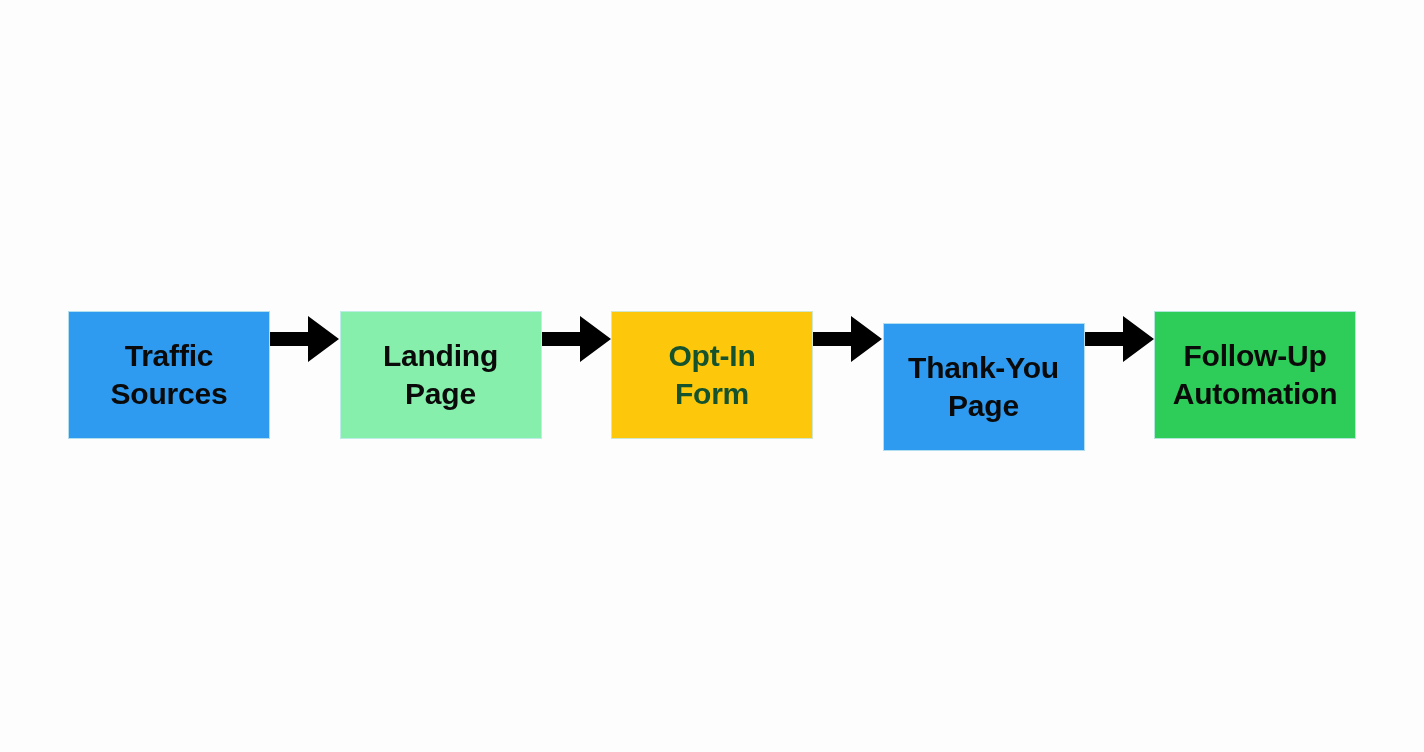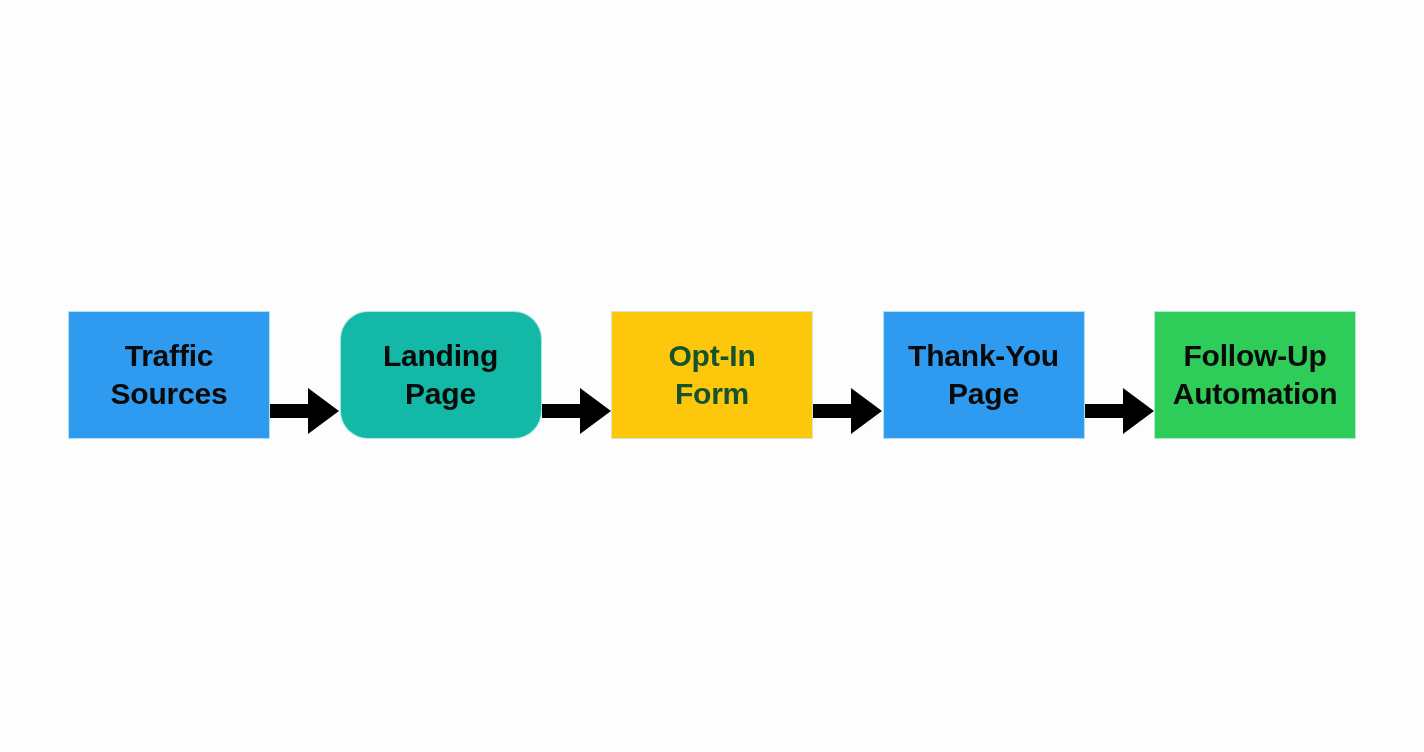--- a/index.html
+++ b/index.html
@@ -23,21 +23,21 @@
 
   
   #flow {
     position: absolute;
     left: 68px;
     top: 311px;
     width: 1288px;
     height: 128px;
     display: flex;
     flex-direction: row;
-    align-items: flex-end;
+    align-items: flex-start;
   }
 
   .node {
     width: 202px;
     height: 128px;
     flex: 0 0 202px;
     box-sizing: border-box;
     display: flex;
     align-items: center;
     justify-content: center;
@@ -79,21 +79,21 @@
       <span class="node-label" style="color: rgb(10, 10, 10);">Traffic
 Sources</span>
     </div>
 
     <div class="connector">
       <svg viewBox="0 0 69 56" aria-hidden="true">
         <path d="M0 21 H38 V5 L69 28 L38 51 V35 H0 Z" fill="#000000"></path>
       </svg>
     </div>
 
-    <div class="node" style="background-color: #14b8a6; border-radius: 28px;">
+    <div class="node" style="background-color: #86efac;">
       <span class="node-label" style="color: rgb(10, 10, 10);">Landing
 Page</span>
     </div>
 
     <div class="connector">
       <svg viewBox="0 0 69 56" aria-hidden="true">
         <path d="M0 21 H38 V5 L69 28 L38 51 V35 H0 Z" fill="#000000"></path>
       </svg>
     </div>
 
@@ -101,21 +101,21 @@
       <span class="node-label" style="color: #14532d;">Opt-In
 Form</span>
     </div>
 
     <div class="connector">
       <svg viewBox="0 0 69 56" aria-hidden="true">
         <path d="M0 21 H38 V5 L69 28 L38 51 V35 H0 Z" fill="#000000"></path>
       </svg>
     </div>
 
-    <div class="node" style="background-color: rgb(46, 155, 240);">
+    <div class="node" style="background-color: rgb(46, 155, 240); margin-top: 12px;">
       <span class="node-label" style="color: rgb(10, 10, 10);">Thank-You
 Page</span>
     </div>
 
     <div class="connector">
       <svg viewBox="0 0 69 56" aria-hidden="true">
         <path d="M0 21 H38 V5 L69 28 L38 51 V35 H0 Z" fill="#000000"></path>
       </svg>
     </div>
 

